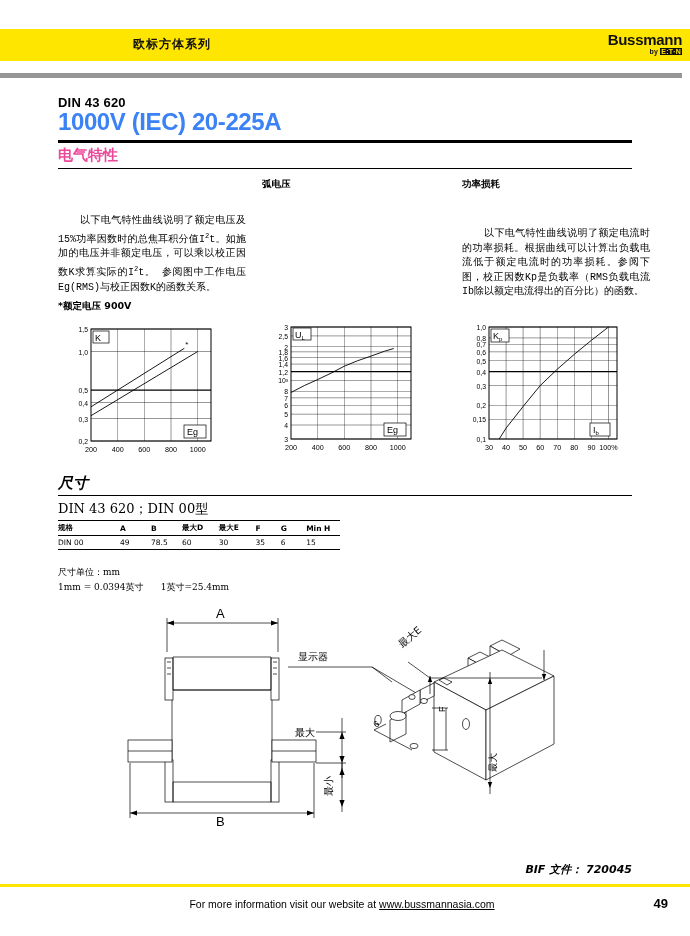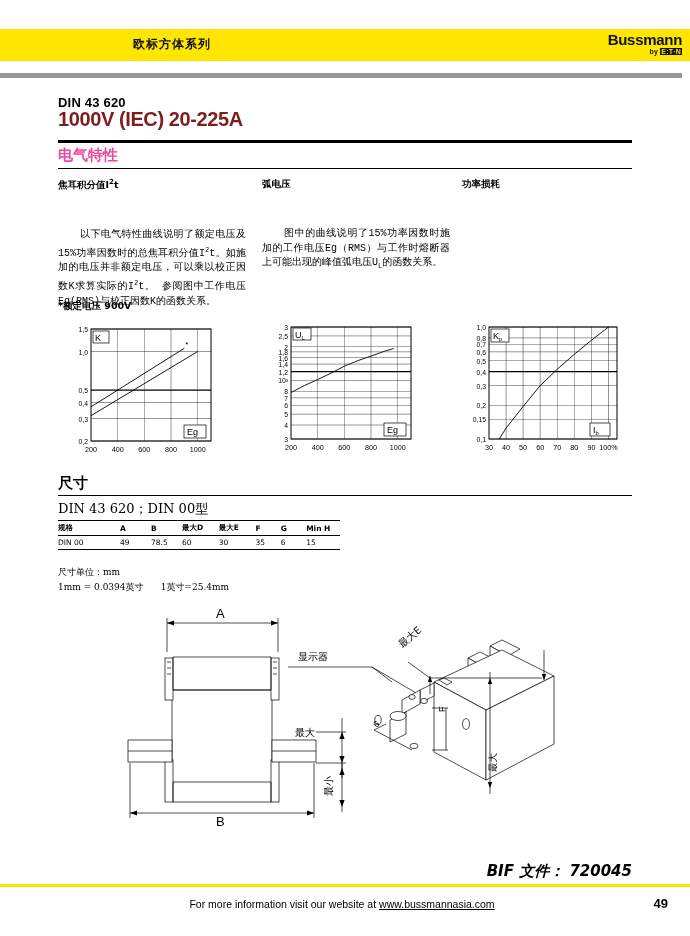--- a/index.html
+++ b/index.html
@@ -31,21 +31,21 @@
     position:absolute; left:0; top:73px; width:682px; height:5px;
     background:#969696;
   }
   
   .din-label {
     position:absolute; left:58px; top:95px;
     font-size:13px; font-weight:bold; color:#000; letter-spacing:0.2px;
   }
   .main-title {
     position:absolute; left:58px; top:108px;
-    font-size:20px; font-weight:bold; color:#7f1d1d; letter-spacing:-0.4px;
+    font-size:24px; font-weight:bold; color:#3b82f6; letter-spacing:-0.4px;
   }
   .title-rule {
     position:absolute; left:58px; top:140px; width:574px; height:2.5px; background:#000;
   }
   .sec-elec {
     position:absolute; left:58px; top:146px;
     font-family:"DejaVu Sans", sans-serif;
     font-size:15px; font-weight:bold; color:#ec4899;
   }
   .sec-elec-rule {
@@ -71,21 +71,21 @@
   .chart-note {
     font-family:"DejaVu Sans", serif;
     font-size:9.5px; font-weight:bold; color:#000; margin-bottom:8px;
     white-space:nowrap;
   }
   .chart-svg { display:block; }
   
   .sec-dim {
     position:absolute; left:58px; top:474px;
     font-family:"DejaVu Sans", sans-serif;
-    font-size:15px; font-weight:bold; color:#000;
+    font-size:15px; font-weight:bold; color:#000;font-style:italic;
   }
   .sec-dim-rule {
     position:absolute; left:58px; top:495px; width:574px; height:1px; background:#000;
   }
   .dim-sub {
     position:absolute; left:58px; top:500px;
     font-family:"DejaVu Serif", serif; font-size:13px; color:#000;
   }
   table.dim-table {
     position:absolute; left:58px; top:520px; width:282px;
@@ -102,21 +102,21 @@
   table.dim-table th.num, table.dim-table td.num { text-align:left; }
   .unit-notes {
     position:absolute; left:58px; top:565px;
     font-family:"DejaVu Serif", serif; font-size:9px; line-height:15px; color:#000;
   }
   
   .drawing { position:absolute; left:120px; top:600px; }
   
   .bif {
     position:absolute; right:58px; top:862px;
-    font-family:"DejaVu Sans", serif; font-size:15px; font-weight:bold;
+    font-family:"DejaVu Sans", serif; font-size:11px; font-weight:bold;
     font-style:italic; color:#000;
   }
   .bif span { font-style:italic; }
   .footer-yellow {
     position:absolute; left:0; top:884px; width:690px; height:3px; background:#FFE600;
   }
   .footer-text {
     position:absolute; left:0; top:898px; width:684px; text-align:center;
     font-size:10.5px; color:#000;
   }
@@ -142,31 +142,30 @@
 
 <div class="gray-rule"></div>
 
 <div class="din-label">DIN 43 620</div>
 <div class="main-title">1000V (IEC)  20-225A</div>
 <div class="title-rule"></div>
 <div class="sec-elec">电气特性</div>
 <div class="sec-elec-rule"></div>
 
 <div class="col col-1">
-  <h4>焦耳积分值I<sup>2</sup>t</h4>
   <p>以下电气特性曲线说明了额定电压及15%功率因数时的总焦耳积分值I<sup>2</sup>t。如施加的电压并非额定电压，可以乘以校正因数K求算实际的I<sup>2</sup>t。 参阅图中工作电压Eg(RMS)与校正因数K的函数关系。</p>
 </div>
 
 <div class="col col-2">
   <h4>弧电压</h4>
-  <p>图中的曲线说明了15%功率因数时施加的工作电压Eg（RMS）与工作时熔断器上可能出现的峰值弧电压U<sub>L</sub>的函数关系。</p>
 </div>
 
 <div class="col col-3">
   <h4>功率损耗</h4>
+  <p>以下电气特性曲线说明了额定电流时的功率损耗。根据曲线可以计算出负载电流低于额定电流时的功率损耗。参阅下图，校正因数Kp是负载率（RMS负载电流Ib除以额定电流得出的百分比）的函数。</p>
 </div>
 
 <div class="chart-wrap cw1">
   <div class="chart-note">*额定电压 900V</div>
   <svg class="chart-svg" width="180" height="140" viewBox="0 0 180 140">
     <g id="c1-grid">
         <line x1="33" y1="8.0" x2="153" y2="8.0" stroke="#000" stroke-width="0.55" opacity="0.75"></line>
         <line x1="33" y1="30.5" x2="153" y2="30.5" stroke="#000" stroke-width="0.55" opacity="0.75"></line>
         <line x1="33" y1="69.1" x2="153" y2="69.1" stroke="#000" stroke-width="1.1" opacity="1"></line>
         <line x1="33" y1="81.5" x2="153" y2="81.5" stroke="#000" stroke-width="0.55" opacity="0.75"></line>

